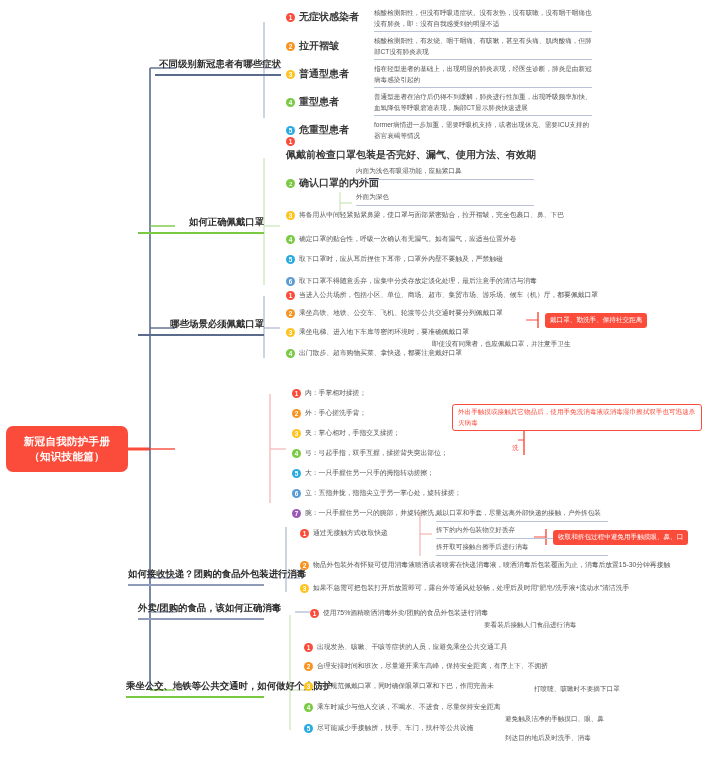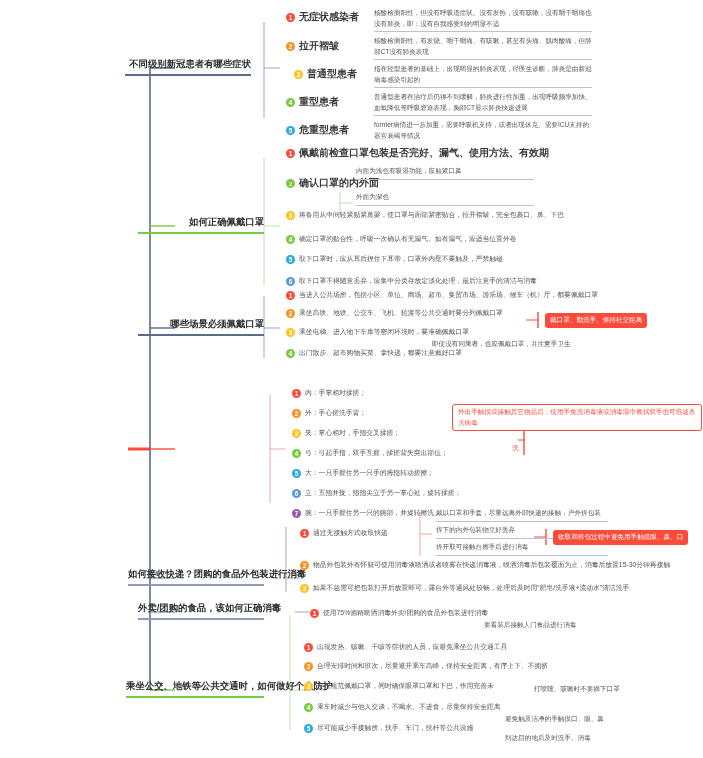--- a/index.html
+++ b/index.html
@@ -111,56 +111,60 @@
 
     <path d="M520 418 L456 418" stroke="#FB4B3A" stroke-width="1" fill="none"></path>
 
     <path d="M534 537 L546 537" stroke="#FB4B3A" stroke-width="1" fill="none"></path>
     <path d="M546 529 L546 545" stroke="#FB4B3A" stroke-width="1.4" fill="none"></path>
 
     <path d="M524 425 L524 455" stroke="#FB4B3A" stroke-width="1.4" fill="none"></path>
     <path d="M518 440 L524 440" stroke="#FB4B3A" stroke-width="1" fill="none"></path>
   </svg>
 
-
-  <div class="b1 n" style="left:125px;top:58px;width:126px;">不同级别新冠患者有哪些症状</div>
+  <div class="root">
+    <span>新冠自我防护手册</span>
+    <span>（知识技能篇）</span>
+  </div>
+
+  <div class="b1 n" style="left:155px;top:58px;width:126px;">不同级别新冠患者有哪些症状</div>
 
   <div class="n2" style="left:286px;top:12px;">
     <div class="num" style="background:#FB4B3A">1</div>
     <div class="lbl">无症状感染者</div>
   </div>
   <div class="d3 ul" style="left:374px;top:8px;width:218px;">核酸检测阳性，但没有呼吸道症状。没有发热，没有咳嗽，没有咽干咽痛也没有肺炎，即：没有自我感受到的明显不适</div>
 
   <div class="n2" style="left:286px;top:41px;">
     <div class="num" style="background:#F7931E">2</div>
     <div class="lbl">拉开褶皱</div>
   </div>
   <div class="d3 ul" style="left:374px;top:36px;width:218px;">核酸检测阳性，有发烧、咽干咽痛、有咳嗽，甚至有头痛、肌肉酸痛，但肺部CT没有肺炎表现</div>
 
-  <div class="n2" style="left:286px;top:69px;margin-left:8px;">
+  <div class="n2" style="left:286px;top:69px;">
     <div class="num" style="background:#FFC31E">3</div>
     <div class="lbl">普通型患者</div>
   </div>
   <div class="d3 ul" style="left:374px;top:64px;width:218px;">指在轻型患者的基础上，出现明显的肺炎表现，经医生诊断，肺炎是由新冠病毒感染引起的</div>
 
   <div class="n2" style="left:286px;top:97px;">
     <div class="num" style="background:#7AC943">4</div>
     <div class="lbl">重型患者</div>
   </div>
   <div class="d3 ul" style="left:374px;top:92px;width:218px;">普通型患者在治疗后仍得不到缓解，肺炎进行性加重，出现呼吸频率加快、血氧降低等呼吸窘迫表现，胸部CT显示肺炎快速进展</div>
 
   <div class="n2" style="left:286px;top:125px;">
     <div class="num" style="background:#29ABE2">5</div>
     <div class="lbl">危重型患者</div>
   </div>
   <div class="d3 plain" style="left:374px;top:120px;width:218px;">former病情进一步加重，需要呼吸机支持，或者出现休克、需要ICU支持的器官衰竭等情况</div>
 
   <div class="b1 g" style="left:138px;top:216px;width:126px;">如何正确佩戴口罩</div>
 
-  <div class="n2" style="left:286px;top:148px;">
+  <div class="n2" style="left:286px;top:136px;flex-direction:column;">
     <div class="num" style="background:#FB4B3A">1</div>
     <div class="lbl">佩戴前检查口罩包装是否完好、漏气、使用方法、有效期</div>
   </div>
 
   <div class="n2" style="left:286px;top:178px;font-family:Liberation Serif, serif;">
     <div class="num" style="background:#7AC943">2</div>
     <div class="lbl">确认口罩的内外面</div>
   </div>
   <div class="d3 ul" style="left:356px;top:166px;width:178px;">内面为浅色有吸湿功能，应贴紧口鼻</div>
   <div class="d3 ul" style="left:356px;top:192px;width:178px;">外面为深色</div>

